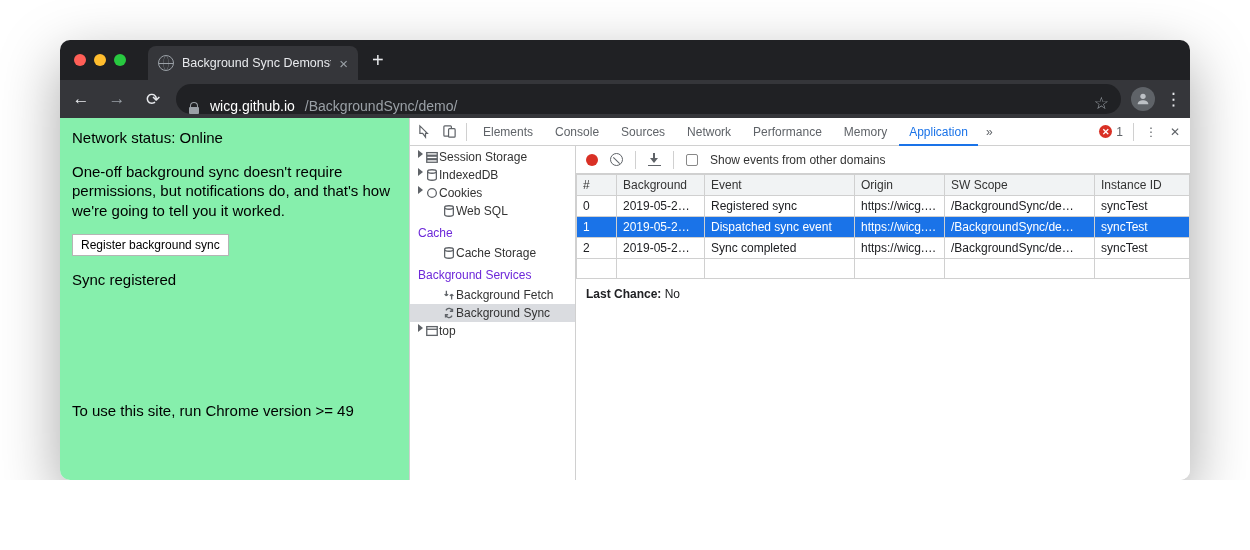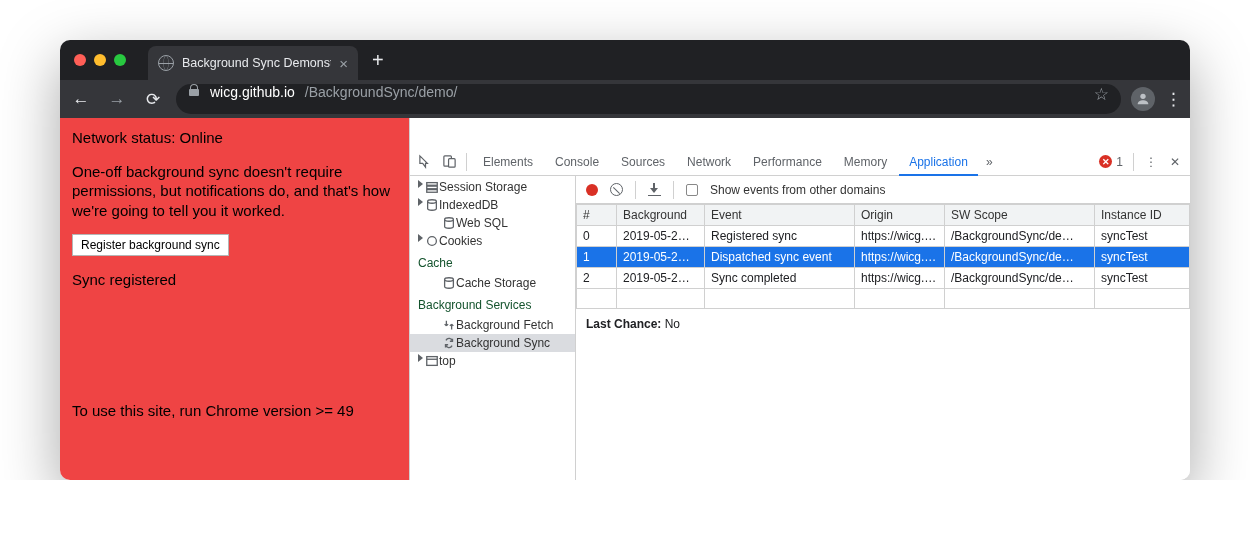--- a/index.html
+++ b/index.html
@@ -58,56 +58,56 @@
     padding:0 8px; gap:10px;
     color:#9aa0a6;
   }
   .tbtn{width:26px;text-align:center;font-size:17px;}
   .tbtn.active{color:#e8eaed;}
   .urlbar{
     flex:1;
     background:#202124;
     height:30px;
     border-radius:15px;
-    display:flex; align-items:flex-start;
+    display:flex; align-items:flex-end;
     padding:0 12px; gap:10px;
     color:#e8eaed;
     font-size:14px;
   }
   .lock{width:12px;height:12px;position:relative;}
   .lock::before{content:"";position:absolute;left:1px;right:1px;bottom:0;height:7px;background:#9aa0a6;border-radius:1px;}
   .lock::after{content:"";position:absolute;left:2px;right:2px;top:0;height:7px;border:1.5px solid #9aa0a6;border-bottom:none;border-radius:5px 5px 0 0;}
   .urlhost{color:#fff;}
   .urlpath{color:#9aa0a6;}
   .star{font-size:17px;color:#9aa0a6;}
   .avatar{width:24px;height:24px;border-radius:50%;background:#5f6368;display:flex;align-items:center;justify-content:center;}
   .avatar svg{width:16px;height:16px;fill:#bdc1c6;}
   .kebab{font-size:17px;color:#e8eaed;}
   
   .content{flex:1;display:flex;min-height:0;}
   .page{
     width:350px;
-    background:#ef4444;
+    background:#86efac;
     padding:10px 12px;
     font-size:15px;
     color:#000;
     border-right:1px solid #d0d0d0;
     display:flex;flex-direction:column;gap:14px;
   }
   .page p{line-height:1.3;}
   .page button{
     font-size:12px;
     padding:3px 8px;
     background:#fff;
     border:1px solid #b5b5b5;
     border-radius:0;
     width:max-content;
   }
   
-  .devtools{flex:1;display:flex;flex-direction:column;background:#fff;min-width:0;margin-top:30px;}
+  .devtools{flex:1;display:flex;flex-direction:column;background:#fff;min-width:0;}
   .dt-tabs{
     height:28px;
     border-bottom:1px solid #d0d0d0;
     display:flex;align-items:center;
     font-size:12px;color:#5f6368;
     padding:0 4px;gap:2px;
   }
   .dt-ico{width:22px;height:22px;display:flex;align-items:center;justify-content:center;}
   .dt-sep{width:1px;height:18px;background:#d0d0d0;margin:0 4px;}
   .dt-tab{padding:0 10px;height:28px;line-height:28px;cursor:default;}
@@ -116,21 +116,21 @@
   .dt-err{display:flex;align-items:center;gap:4px;margin-left:auto;margin-right:4px;}
   .dt-err .ball{width:13px;height:13px;border-radius:50%;background:#d93025;color:#fff;font-size:9px;font-weight:bold;display:flex;align-items:center;justify-content:center;}
   .dt-body{flex:1;display:flex;min-height:0;}
   
   .tree{
     width:166px;border-right:1px solid #d0d0d0;
     font-size:12px;color:#333;
     padding-top:2px;
     overflow:hidden;
   }
-  .tree .grp{color:#14532d;padding:6px 8px 4px;}
+  .tree .grp{color:#6d28d9;padding:6px 8px 4px;}
   .tree .item{display:flex;align-items:flex-start;padding:2px 8px 2px 20px;white-space:nowrap;}
   .tree .item.indent{padding-left:32px;}
   .tree .item.sel{background:#dadce0;}
   .tree .arw{display:inline-block;width:0;height:0;border-top:4px solid transparent;border-bottom:4px solid transparent;border-left:5px solid #5f6368;margin-left:-12px;margin-right:2px;}
   .tico{width:14px;height:14px;flex:none;display:flex;align-items:center;justify-content:center;}
   .tico svg{width:14px;height:14px;stroke:#5f6368;fill:none;stroke-width:1.5;}
   
   .panel{flex:1;display:flex;flex-direction:column;min-width:0;}
   .panel-bar{
     height:28px;border-bottom:1px solid #d0d0d0;
@@ -254,37 +254,37 @@
           <div class="item">
               <span class="arw"></span>
               <span class="tico">
                 <svg viewBox="0 0 16 16">
                   <ellipse cx="8" cy="4" rx="5" ry="2"></ellipse>
                   <path d="M3 4v8c0 1 2 2 5 2s5-1 5-2V4"></path>
                 </svg>
               </span>
               <span>IndexedDB</span>
             </div>
+          <div class="item">
+              <span class="arw"></span>
+              <span class="tico">
+                <svg viewBox="0 0 16 16">
+                  <circle cx="8" cy="8" r="5"></circle>
+                </svg>
+              </span>
+              <span>Cookies</span>
+            </div>
           <div class="item indent">
               <span class="tico">
                 <svg viewBox="0 0 16 16">
                   <ellipse cx="8" cy="4" rx="5" ry="2"></ellipse>
                   <path d="M3 4v8c0 1 2 2 5 2s5-1 5-2V4"></path>
                 </svg>
               </span>
               <span>Web SQL</span>
-            </div>
-          <div class="item">
-              <span class="arw"></span>
-              <span class="tico">
-                <svg viewBox="0 0 16 16">
-                  <circle cx="8" cy="8" r="5"></circle>
-                </svg>
-              </span>
-              <span>Cookies</span>
             </div>
 
           <div class="grp">Cache</div>
           <div class="item indent">
               <span class="tico">
                 <svg viewBox="0 0 16 16">
                   <ellipse cx="8" cy="4" rx="5" ry="2"></ellipse>
                   <path d="M3 4v8c0 1 2 2 5 2s5-1 5-2V4"></path>
                 </svg>
               </span>

